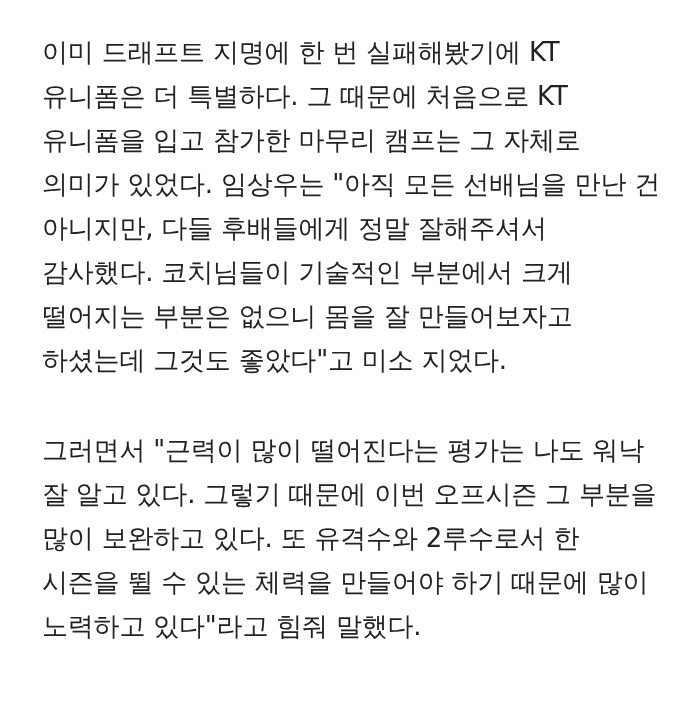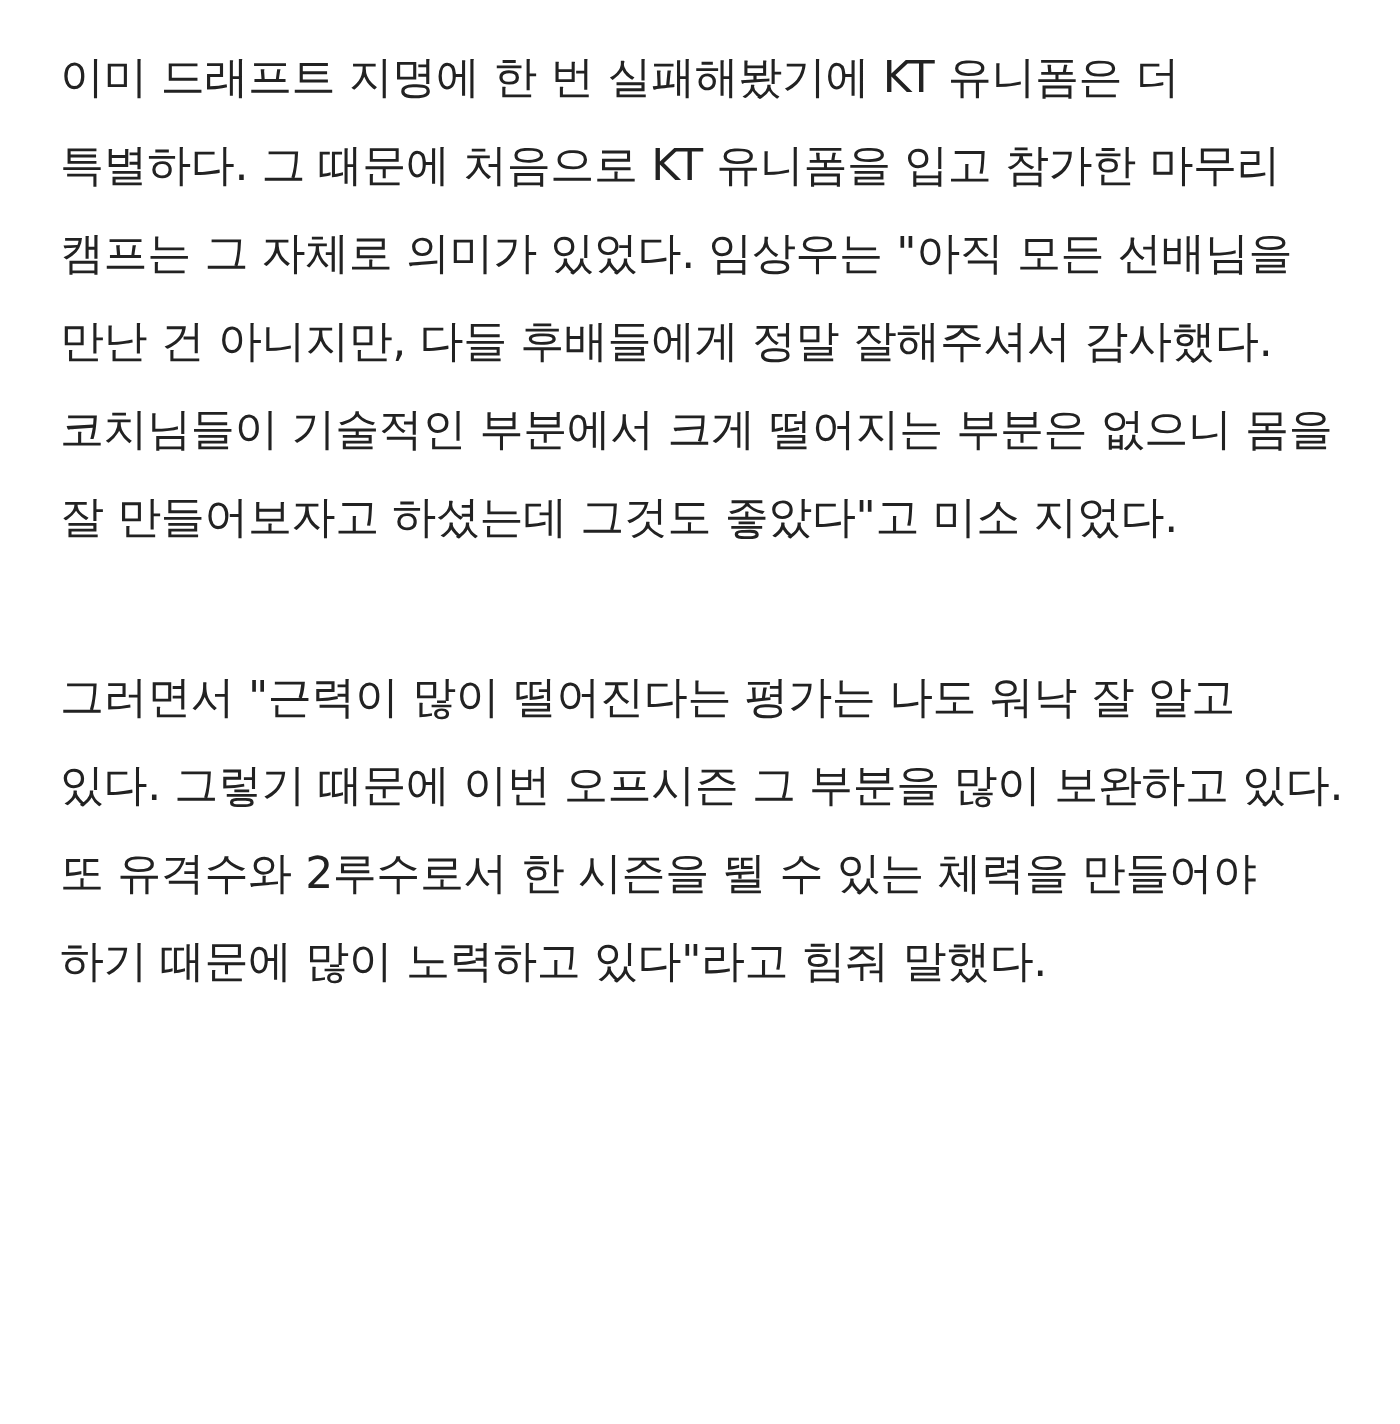--- a/index.html
+++ b/index.html
@@ -13,25 +13,25 @@
     font-family: "DejaVu Sans", "Liberation Sans", sans-serif;
     color: #1a1a1a;
     overflow: hidden;
   }
   .article {
     box-sizing: border-box;
     width: 700px;
     padding: 18px 26px 0 30px;
   }
   .paragraph {
-    font-size: 22px;
+    font-size: 26px;
     line-height: 44px;
     letter-spacing: -0.2px;
     color: #222222;
-    margin: 0;
+    margin: 12px;
     text-align: left;
     word-break: keep-all;
     overflow-wrap: break-word;
   }
   .paragraph + .paragraph {
     margin-top: 46px;
   }
 </style>
 </head>
 <body>

